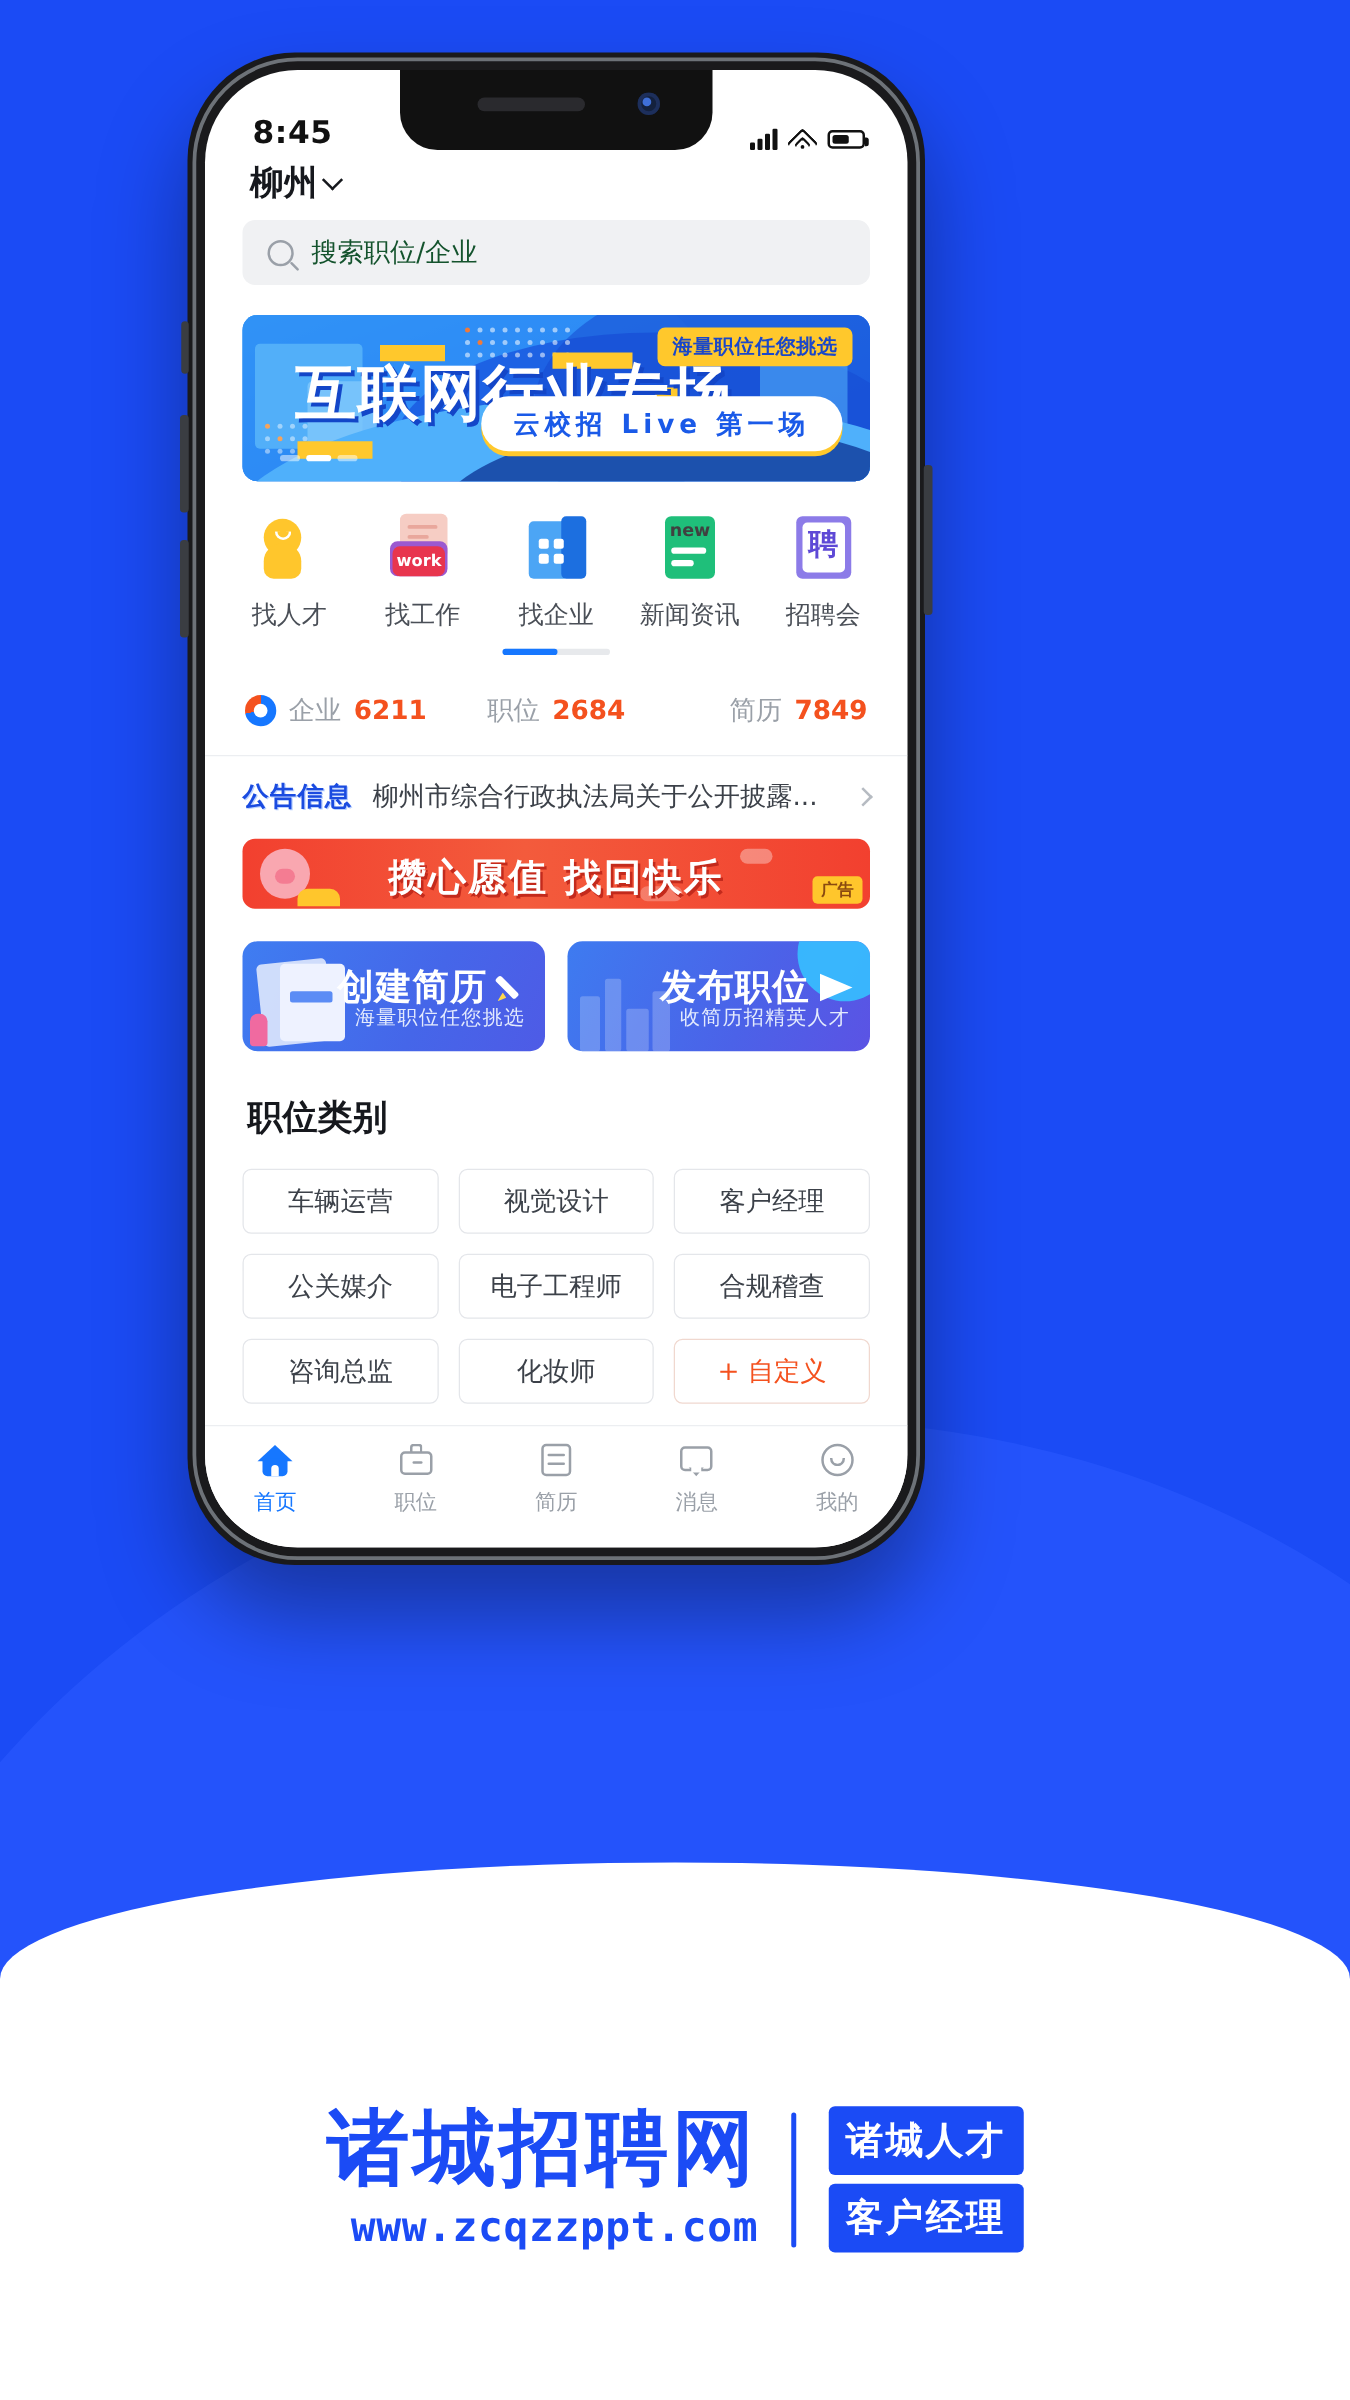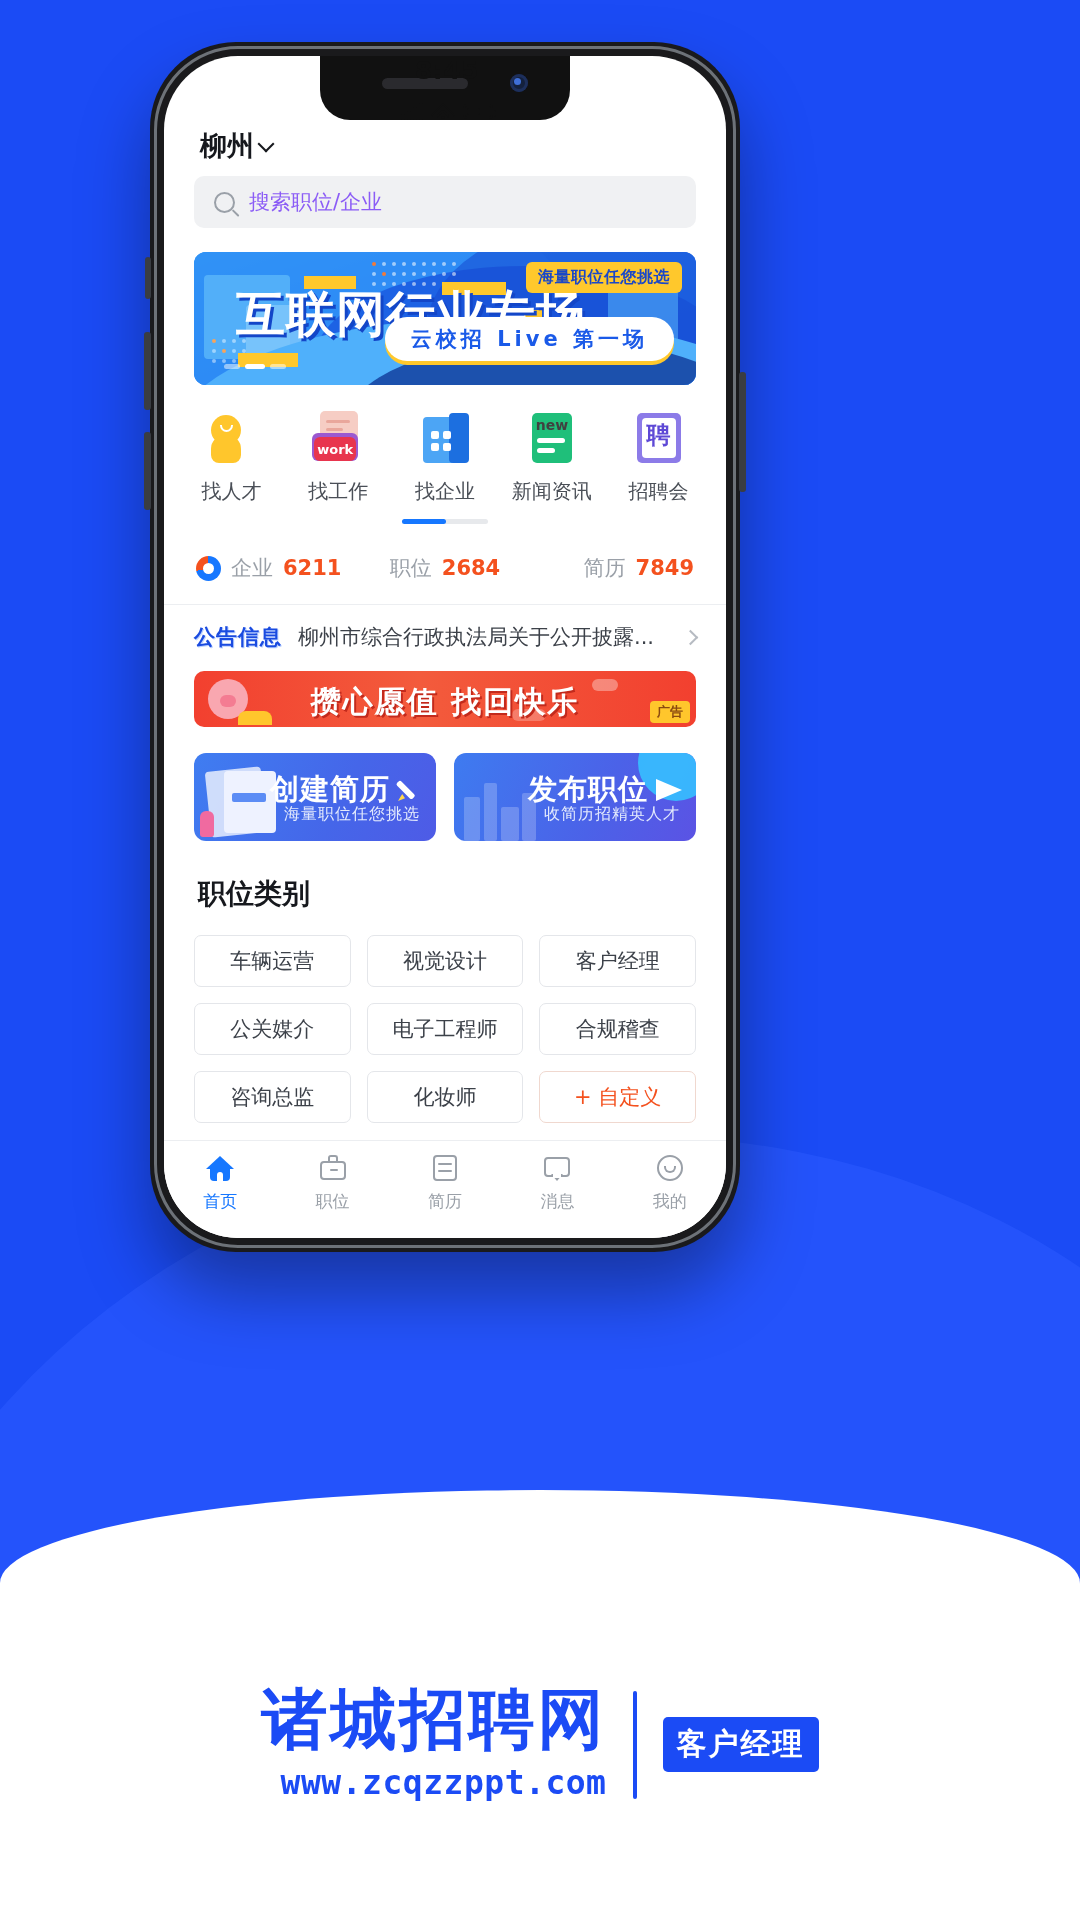--- a/index.html
+++ b/index.html
@@ -73,22 +73,22 @@
     border-radius:50%; background:#14213d;
     box-shadow:inset 0 0 0 3px #1d2f5c;
   }
   .notch .cam::after{
     content:""; position:absolute; left:4px; top:4px; width:7px;height:7px;
     border-radius:50%; background:#3f6fd8;
   }
 
   
   .statusbar{
-    position:relative; height:64px; display:flex; align-items:center;
-    justify-content:space-between; padding:0 34px 0 38px; z-index:31;flex-direction:column;
+    position:relative; height:64px; display:flex; align-items:flex-end;
+    justify-content:space-between; padding:0 34px 0 38px; z-index:31;
   }
   .status-time{ font-size:25px; font-weight:700; color:#111; letter-spacing:.5px;}
   .status-right{ display:flex; align-items:center; gap:9px;}
   .sig{ display:flex; align-items:flex-end; gap:2.5px; height:17px;}
   .sig i{ display:block; width:3.6px; background:#111; border-radius:1px;}
   .sig i:nth-child(1){height:6px}.sig i:nth-child(2){height:9px}
   .sig i:nth-child(3){height:13px}.sig i:nth-child(4){height:17px}
   .wifi{ width:22px; height:16px; position:relative;}
   .wifi span{ position:absolute; left:50%; transform:translateX(-50%) rotate(45deg);
     border:2.6px solid #111; border-right:none; border-bottom:none; border-radius:3px;}
@@ -104,21 +104,21 @@
   .city-row{ padding:8px 36px 10px; display:flex; align-items:center; gap:6px;}
   .city-name{ font-size:27px; font-weight:700; color:#16181d;}
   .chev-down{ width:12px;height:12px;border-right:2.6px solid #16181d;border-bottom:2.6px solid #16181d;transform:rotate(45deg);margin-bottom:5px;}
 
   .searchbar{
     margin:2px 30px 0; height:52px; background:#f0f1f3; border-radius:10px;
     display:flex; align-items:center; gap:14px; padding:0 20px;
   }
   .mag{ width:21px;height:21px;border:2.4px solid #9aa0a8;border-radius:50%;position:relative;flex:none;}
   .mag::after{content:"";position:absolute;right:-7px;bottom:-4px;width:9px;height:2.4px;background:#9aa0a8;transform:rotate(45deg);border-radius:2px;}
-  .search-ph{ font-size:21px; color:#8b5cf6;}
+  .search-ph{ font-size:21px; color:#14532d;}
 
   
   .banner{
     margin:24px 30px 0; height:133px; border-radius:12px; overflow:hidden;
     position:relative; background:linear-gradient(135deg,#2f96f7 0%,#1f73ee 45%,#1b5fe8 100%);
   }
   .bn-sky{position:absolute;inset:0;background:linear-gradient(160deg,#37a1f8 0%,#2a86f4 38%,#1f6cef 100%);}
   .bn-blob1{position:absolute;left:-40px;top:-60px;width:420px;height:260px;background:#2f8df5;border-radius:50%;opacity:.75;}
   .bn-blob2{position:absolute;right:-60px;top:-30px;width:330px;height:220px;background:#1549cf;border-radius:50%;opacity:.55;}
   .bn-blob3{position:absolute;left:120px;top:14px;width:420px;height:190px;background:#1b5ae0;border-radius:50%;opacity:.85;}
@@ -580,15 +580,16 @@
   </div>
 </div>
 
 <div class="footer">
   <div class="fl">
     <div class="brand">诸城招聘网</div>
     <div class="url">www.zcqzzppt.com</div>
   </div>
   <div class="fdiv"></div>
   <div class="fr">
+    <div class="pill">诸城人才</div>
     <div class="pill">客户经理</div>
   </div>
 </div>
 
 </body></html>

